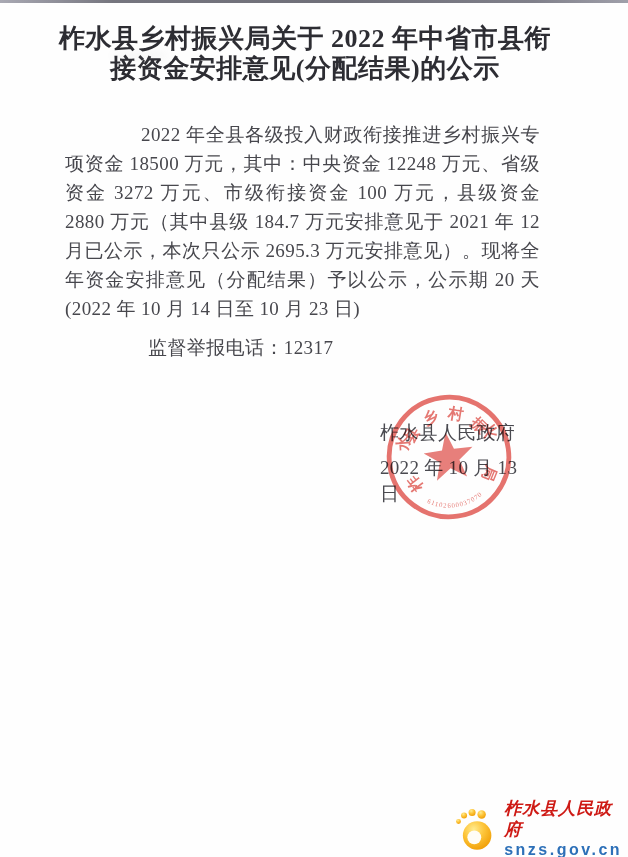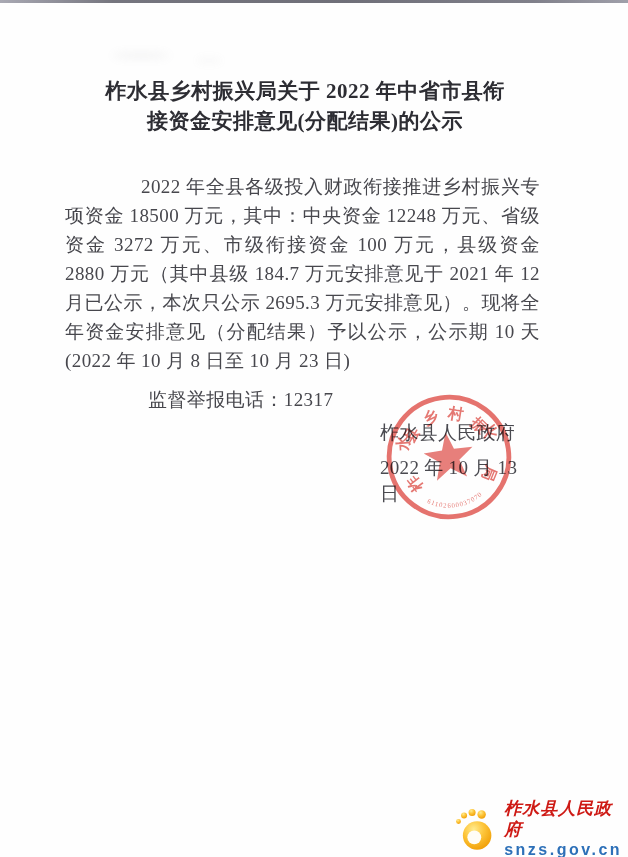--- a/index.html
+++ b/index.html
@@ -14,23 +14,23 @@
   }
   .scan-topline{
     position:absolute;top:0;left:0;width:100%;height:3px;
     background:linear-gradient(to right,#9a9aa6 0%,#5d5d68 18%,#565661 55%,#6a6a76 85%,#8f8f9b 100%);
     opacity:.85;
   }
   .smudge{position:absolute;background:#9a9aa0;border-radius:50%;filter:blur(4px);opacity:.10;}
   .smudge.s1{left:112px;top:52px;width:58px;height:7px;}
   .smudge.s2{left:196px;top:58px;width:26px;height:5px;opacity:.08;}
   .title{
-    margin:76px 48px 0 30px;
+    margin:24px 48px 0 30px;
     text-align:center;
-    font-size:21px;line-height:30px;
+    font-size:26px;line-height:30px;
     font-weight:bold;color:#2d2d33;
     letter-spacing:.5px;
   }
   .title .tline{display:block;}
   .bodytext{
     margin:36px 88px 0 65px;
     font-size:19px;line-height:29px;
     text-align:justify;text-justify:inter-ideograph;
     text-indent:76px;
     letter-spacing:.4px;
@@ -76,21 +76,21 @@
 
   <div class="scan-topline"></div>
   <div class="smudge s1"></div>
   <div class="smudge s2"></div>
 
   <h1 class="title">
     <span class="tline">柞水县乡村振兴局关于 2022 年中省市县衔</span>
     <span class="tline">接资金安排意见(分配结果)的公示</span>
   </h1>
 
-  <p class="bodytext">2022 年全县各级投入财政衔接推进乡村振兴专项资金 18500 万元，其中：中央资金 12248 万元、省级资金 3272 万元、市级衔接资金 100 万元，县级资金 2880 万元（其中县级 184.7 万元安排意见于 2021 年 12 月已公示，本次只公示 2695.3 万元安排意见）。现将全年资金安排意见（分配结果）予以公示，公示期 10 天(2022 年 10 月 8 日至 10 月 23 日)</p>
+  <p class="bodytext">2022 年全县各级投入财政衔接推进乡村振兴专项资金 18500 万元，其中：中央资金 12248 万元、省级资金 3272 万元、市级衔接资金 100 万元，县级资金 2880 万元（其中县级 184.7 万元安排意见于 2021 年 12 月已公示，本次只公示 2695.3 万元安排意见）。现将全年资金安排意见（分配结果）予以公示，公示期 20 天(2022 年 10 月 14 日至 10 月 23 日)</p>
 
   <div class="phone-row">
     <span>监督举报电话：12317</span>
   </div>
 
   <div class="signature">
     <div class="sig-org">柞水县人民政府</div>
     <div class="sig-date">2022 年 10 月 13 日</div>
   </div>
 

